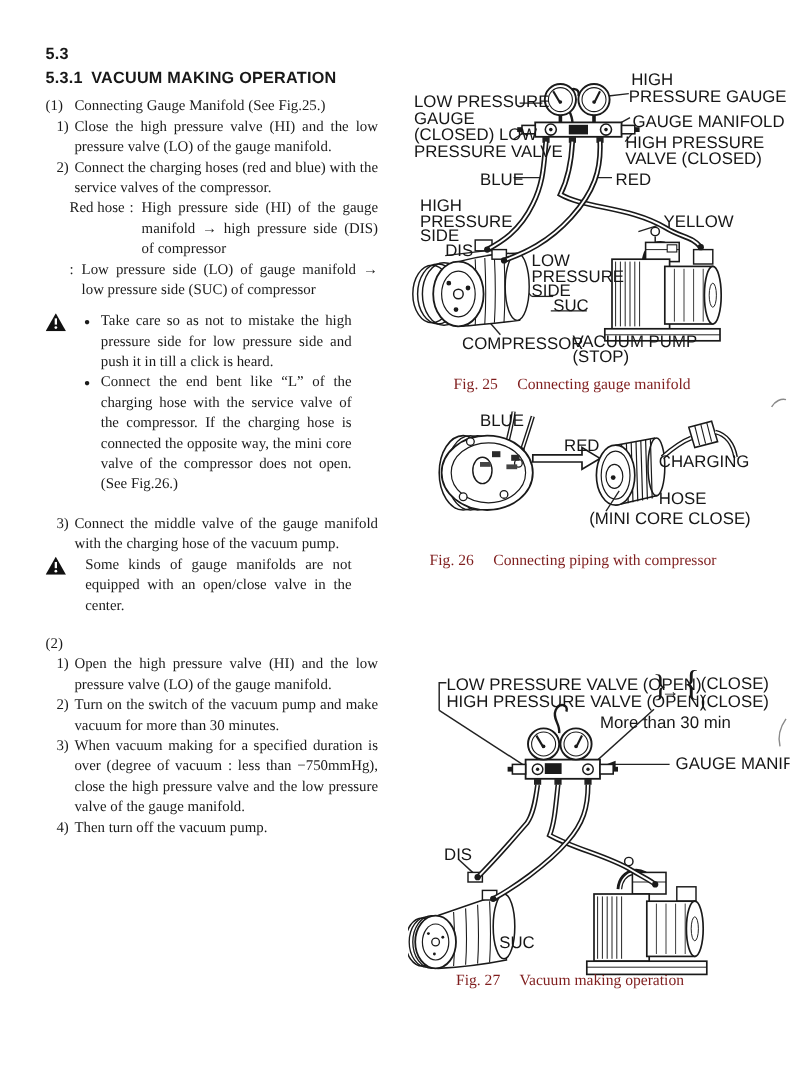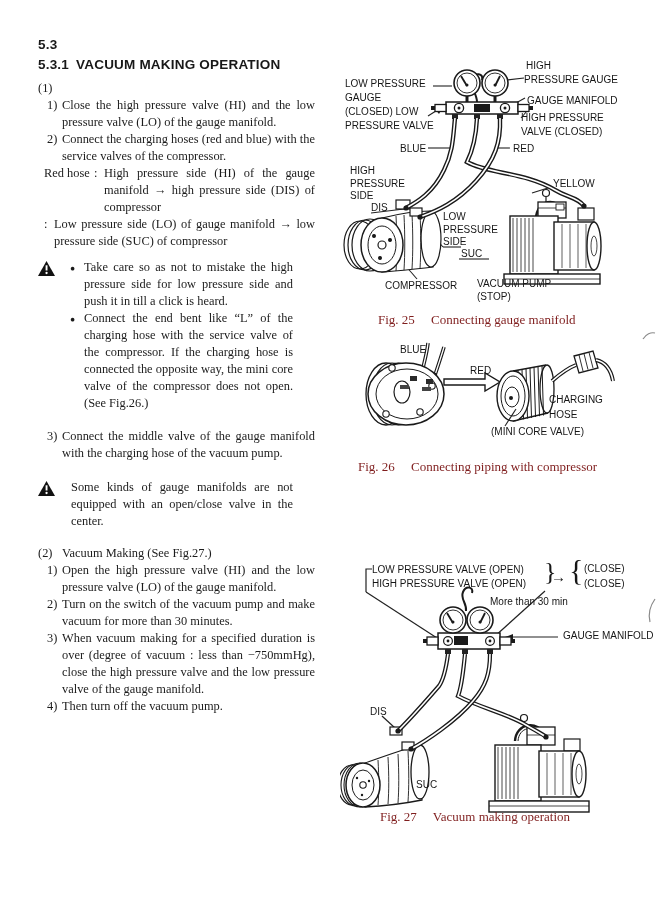--- a/index.html
+++ b/index.html
@@ -13,37 +13,37 @@
   .h1,.h2{font-family:"Liberation Sans",sans-serif;font-weight:bold;
           font-size:13.5px;letter-spacing:.2px;color:#181818;display:flex;line-height:17px}
   .h1 .hn,.h2 .hn{margin-right:7px}
   .h2{margin-top:3px}
   .sect{font-size:12.4px;line-height:17px}
   .sectitle{display:flex;margin-top:7px}
   .pn{width:24px;flex:none}
   .step{display:flex}
   .sn{width:24px;flex:none;padding-left:9px;box-sizing:border-box}
   .st{flex:1;text-align:justify}
-  .hose{display:flex;margin-left:6px}
+  .hose{display:flex;margin-left:20px}
   .hl{width:50px;flex:none}
   .hc{width:10px;flex:none}
   .ht{flex:1;text-align:justify}
   .warn{display:flex}
   .wicon{width:33px;flex:none;padding-top:2px}
   .wbody{flex:1;margin-right:22px}
   .bullet{position:relative;padding-left:13px;text-align:justify}
   .bullet::before{content:"●";position:absolute;left:-1px;top:1px;font-size:8.5px}
   .warn2text{text-align:justify}
   #w1{margin-top:9px}
   #s3{margin-top:16px}
-  #w2{margin-top:17px}
+  #w2{}
   #sec2title{margin-top:15px}
 
   
-  .fl{position:absolute;font-family:"Liberation Sans",sans-serif;font-size:10px;
+  .fl{position:absolute;font-family:"Liberation Sans",sans-serif;font-size:14px;
       line-height:12px;color:#161616;white-space:nowrap}
   .cap{position:absolute;font-size:13px;color:#7f1d1d;white-space:nowrap}
   .figno{margin-right:13px}
   .brace{position:absolute;color:#161616;font-family:"Liberation Serif",serif}
   .arrowglyph{position:absolute;font-family:"Liberation Sans",sans-serif;
       font-size:15px;color:#161616}
   svg.figsvg{position:absolute}
 </style>
 </head>
 <body>
@@ -55,20 +55,21 @@
       <span class="hn">5.3</span>
     </div>
     <div class="h2">
       <span class="hn">5.3.1</span>
       <span>VACUUM MAKING OPERATION</span>
     </div>
 
     <div class="sect">
       <div class="sectitle">
         <span class="pn">(1)</span>
+        <span>Connecting Gauge Manifold (See Fig.25.)</span>
       </div>
 
       <div class="step">
         <span class="sn">1)</span>
         <span class="st">Close the high pressure valve (HI) and the low pressure valve (LO) of the gauge manifold.</span>
       </div>
       <div class="step">
         <span class="sn">2)</span>
         <span class="st">Connect the charging hoses (red and blue) with the service valves of the compressor.</span>
       </div>
@@ -110,21 +111,20 @@
               <circle cx="8.55" cy="12" r="1.15" fill="#fff"></circle>
             </svg>
         </span>
         <div class="wbody">
           <div class="warn2text">Some kinds of gauge manifolds are not equipped with an open/close valve in the center.</div>
         </div>
       </div>
 
       <div class="sectitle" id="sec2title">
         <span class="pn">(2)</span>
-        <span>Vacuum Making (See Fig.27.)</span>
       </div>
       <div class="step">
         <span class="sn">1)</span>
         <span class="st">Open the high pressure valve (HI) and the low pressure valve (LO) of the gauge manifold.</span>
       </div>
       <div class="step">
         <span class="sn">2)</span>
         <span class="st">Turn on the switch of the vacuum pump and make vacuum for more than 30 minutes.</span>
       </div>
       <div class="step">
@@ -333,23 +333,23 @@
         <line x1="244" y1="18.7" x2="248" y2="34.6"></line>
       <line x1="249" y1="17.4" x2="253" y2="33"></line>
     </g>
     <path d="M256,25 C265,27 271,35 273,46" stroke="#1a1a1a" stroke-width="4" fill="none"></path>
     <path d="M256,25 C265,27 271,35 273,46" stroke="#fff" stroke-width="1.6" fill="none"></path>
     <line x1="165" y1="91" x2="176" y2="74" stroke="#222" stroke-width="1.1"></line>
   </svg>
 
   <span class="fl" style="left:400px;top:344px">BLUE</span>
   <span class="fl" style="left:470px;top:365px">RED</span>
-  <span class="fl" style="left:549px;top:394px">CHARGING</span>
+  <span class="fl" style="left:549px;top:378px">CHARGING</span>
   <span class="fl" style="left:549px;top:409px">HOSE</span>
-  <span class="fl" style="left:491px;top:426px">(MINI CORE VALVE)</span>
+  <span class="fl" style="left:491px;top:426px">(MINI CORE CLOSE)</span>
   <div class="cap" style="left:358px;top:459px">
     <span class="figno">Fig. 26</span>
     <span>Connecting piping with compressor</span>
   </div>
 
   <svg class="figsvg" style="left:340px;top:555px" width="318" height="285" viewBox="0 0 318 285">
     <g stroke="#222" stroke-width="1.2" fill="none">
       <path d="M32,14 L26,14 L26,37"></path>
       <line x1="26" y1="37" x2="97" y2="83"></line>
       <line x1="205" y1="36" x2="154" y2="82"></line>
@@ -451,21 +451,21 @@
     <path d="M315,44 C310,51 308,59 310,67" stroke="#8a8a8a" stroke-width="1.2" fill="none"></path>
   </svg>
 
   <span class="fl" style="left:372px;top:564px">LOW PRESSURE VALVE (OPEN)</span>
   <span class="fl" style="left:372px;top:578px">HIGH PRESSURE VALVE (OPEN)</span>
   <span class="brace" style="left:544px;top:557px;font-size:26px">}</span>
   <span class="arrowglyph" style="left:551px;top:568px">→</span>
   <span class="brace" style="left:569px;top:553px;font-size:30px">{</span>
   <span class="fl" style="left:584px;top:563px">(CLOSE)</span>
   <span class="fl" style="left:584px;top:578px">(CLOSE)</span>
-  <span class="fl" style="left:490px;top:596px">More than 30 min</span>
+  <span class="fl" style="left:500px;top:596px">More than 30 min</span>
   <span class="fl" style="left:563px;top:630px">GAUGE MANIFOLD</span>
   <span class="fl" style="left:370px;top:706px">DIS</span>
   <span class="fl" style="left:416px;top:779px">SUC</span>
   <div class="cap" style="left:380px;top:809px">
     <span class="figno">Fig. 27</span>
     <span>Vacuum making operation</span>
   </div>
 
 </div>
 

